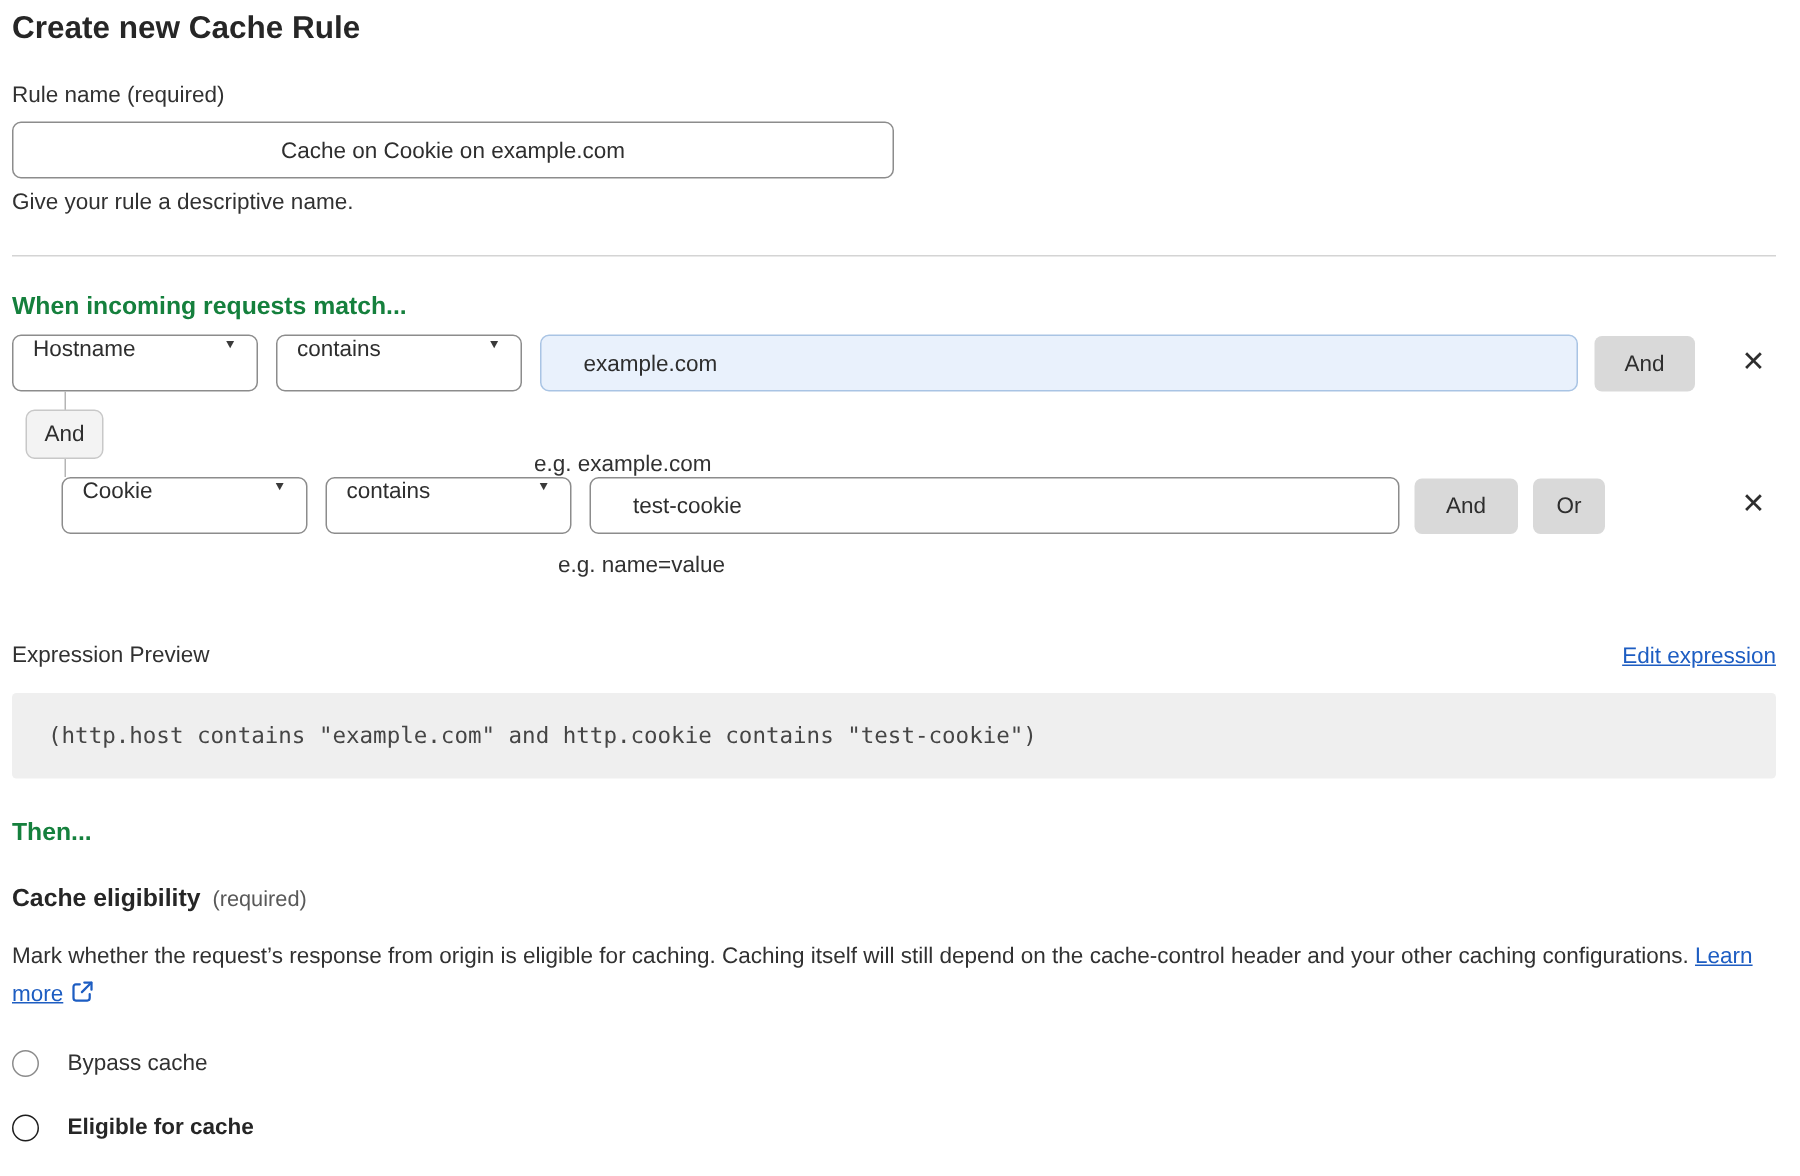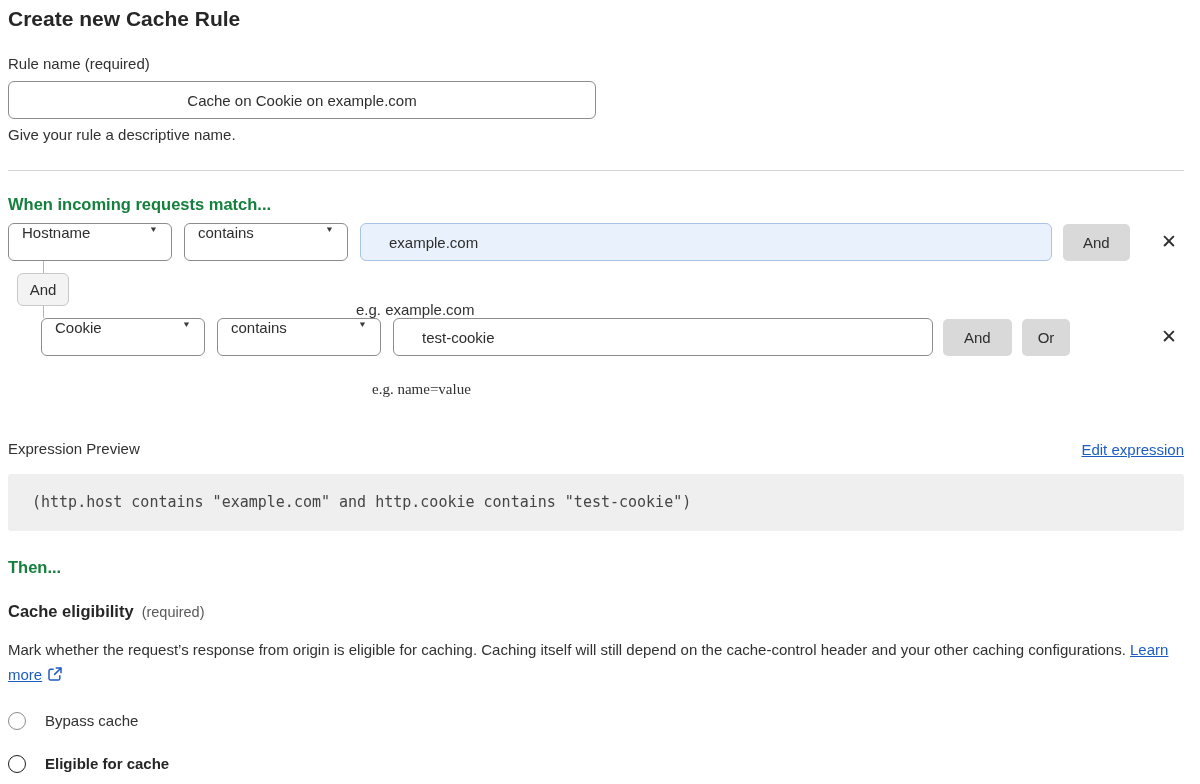--- a/index.html
+++ b/index.html
@@ -60,21 +60,21 @@
   }
 
   .connector-block { position: relative; height: 57px; }
   .connector-line { position: absolute; left: 35px; top: 0; width: 1px; height: 57px; background: #b5b5b5; }
   .connector-btn {
     position: absolute; left: 9px; top: 12px; width: 52px; height: 33px;
     background: #f3f3f3; border: 1px solid #c8c8c8; border-radius: 6px;
     font-family: "Liberation Sans", sans-serif; font-size: 15px; color: #2e2e2e; cursor: pointer;
   }
   .hint-1 { position: absolute; left: 348px; top: 7px; line-height: 18px; margin-top: 33px; }
-  .hint-2 { margin-left: 364px; margin-top: 24px; line-height: 18px; font-family: Liberation Serif, serif; }
+  .hint-2 { margin-left: 364px; margin-top: 12px; line-height: 18px; }
 
   .expr-row { display: flex; justify-content: space-between; align-items: flex-end; margin-top: 42px; gap: 43px; }
   .expr-label { line-height: 18px; }
   a.blue-link { color: #1d5dc2; text-decoration: underline; cursor: pointer; }
   .code-block {
     margin-top: 16px; background: #efefef; border-radius: 3px;
     padding: 19px 24px;
   }
   .code-block code {
     font-family: "DejaVu Sans Mono", monospace; font-size: 15px; color: #454545; line-height: 19px;

